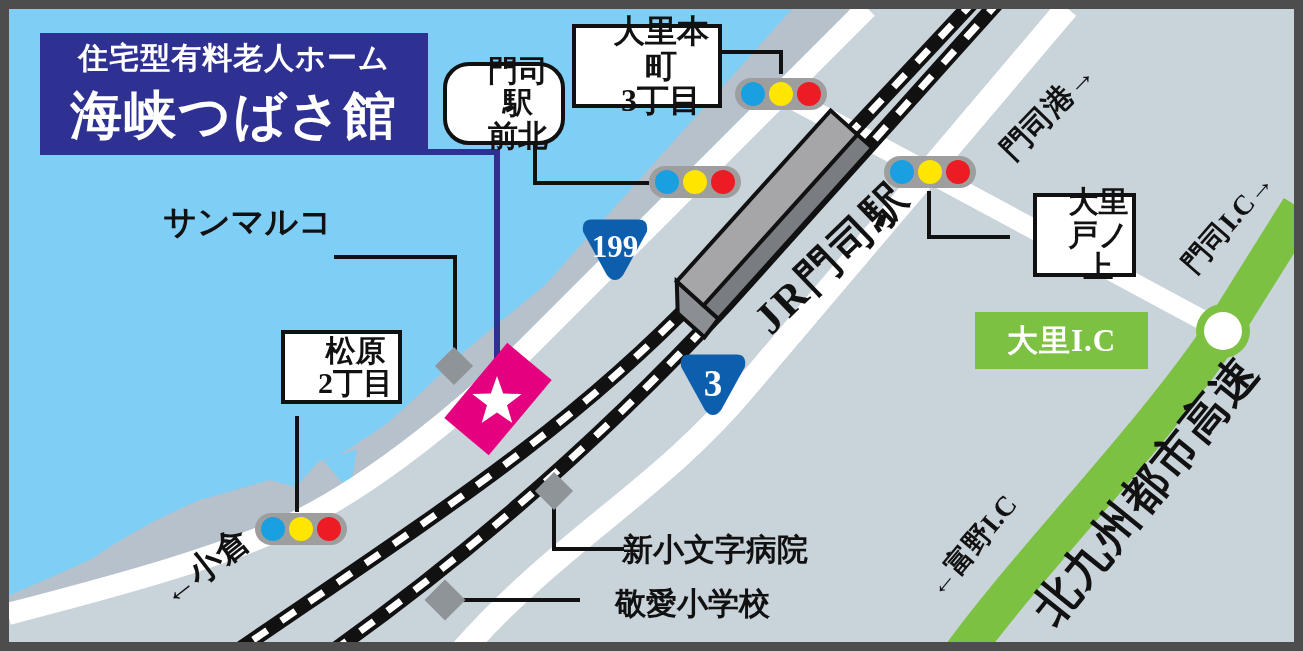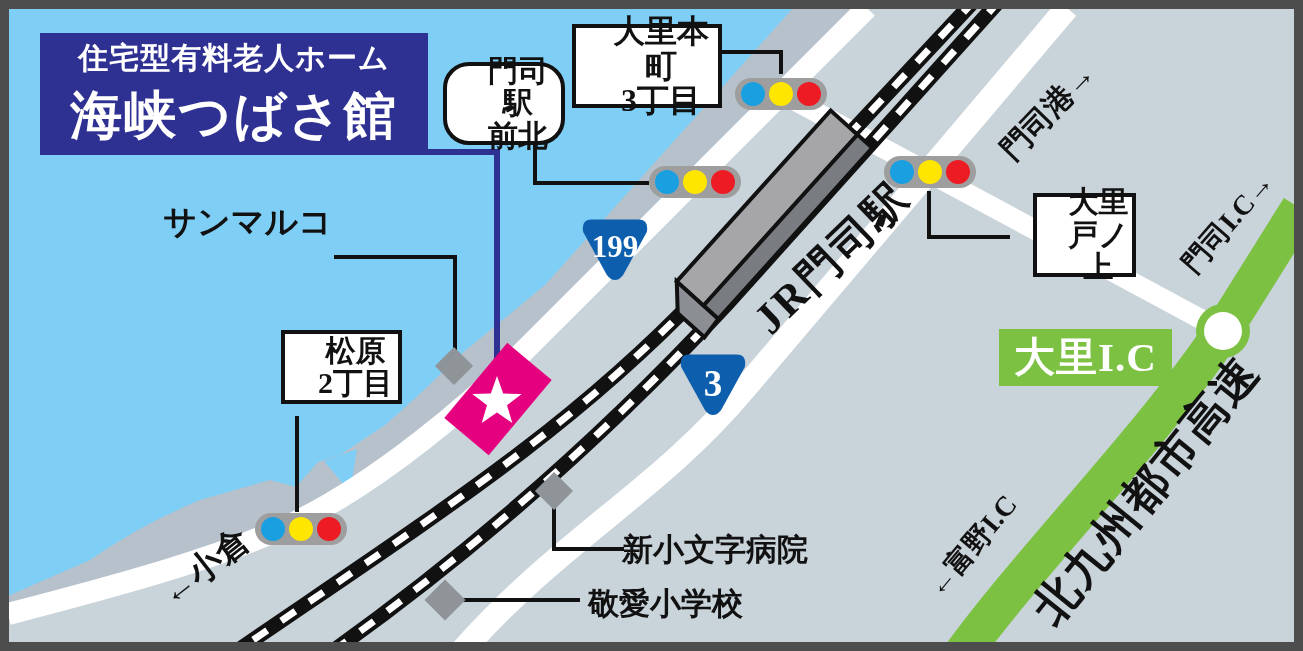--- a/index.html
+++ b/index.html
@@ -19,23 +19,23 @@
     position:absolute; left:40px; top:33px; width:388px; height:122px;
     background:#2e3192; color:#fff; display:flex; flex-direction:column;
     align-items:center; justify-content:center; text-align:center;
   }
   .title-box .cat{font-size:30px; letter-spacing:1px;}
   .title-box .name{font-size:52px; letter-spacing:2px; margin-top:2px;}
   .rot{position:absolute; white-space:nowrap; transform:translate(-50%,-50%) rotate(var(--r,0deg));}
   .plain{position:absolute; white-space:nowrap;}
   .badge-num{position:absolute; color:#fff; transform:translate(-50%,-50%); text-align:center;}
   .ic-box{
-    position:absolute; left:975px; top:329px; width:173px; height:57px;
-    background:#7dc142; color:#fff; font-size:41px; letter-spacing:1px;
-    display:flex; align-items:center; justify-content:center;margin-left:24px;
+    position:absolute; left:975px; top:312px; width:173px; height:57px;
+    background:#7dc142; color:#fff; font-size:31px; letter-spacing:1px;
+    display:flex; align-items:center; justify-content:center;
   }
   .amore{position:absolute; left:98px; top:202px; width:234px; text-align:right;
     font-size:33px; line-height:1.22;}
 </style>
 </head>
 <body>
 
 <div class="map">
 
   <svg class="base" width="1303" height="651" viewBox="0 0 1303 651">
@@ -139,21 +139,21 @@
   </div>
   <div class="lbl-box" style="left:281px;top:330px;width:121px;height:74px;font-size:30px;">
     <span>松原</span>
     <span>2丁目</span>
   </div>
 
   <div class="amore">
     <div>サンマルコ</div>
   </div>
   <div class="plain" style="left:622px;top:529px;font-size:31px;">新小文字病院</div>
-  <div class="plain" style="left:588px;top:583px;font-size:31px;">敬愛小学校</div>
+  <div class="plain" style="left:615px;top:583px;font-size:31px;">敬愛小学校</div>
 
   <div class="rot" style="left:832px;top:258px;--r:-44deg;font-size:43px;letter-spacing:3px;">JR門司駅</div>
 
   <div class="rot" style="left:1048px;top:112px;--r:-46deg;font-size:30px;">門司港→</div>
   <div class="rot" style="left:1228px;top:223px;--r:-49deg;font-size:28px;">門司I.C→</div>
   <div class="rot" style="left:972px;top:546px;--r:-50deg;font-size:28px;">←富野I.C</div>
   <div class="rot" style="left:205px;top:567px;--r:-38deg;font-size:34px;">←小倉</div>
 
   <div class="rot" style="left:1146px;top:490px;--r:-51deg;font-size:45px;letter-spacing:2px;">北九州都市高速</div>
   <div class="ic-box">大里I.C</div>

